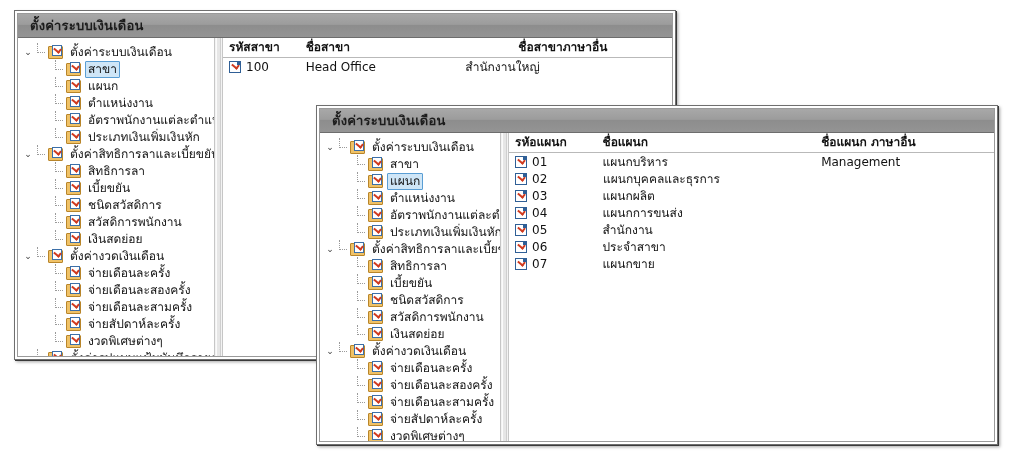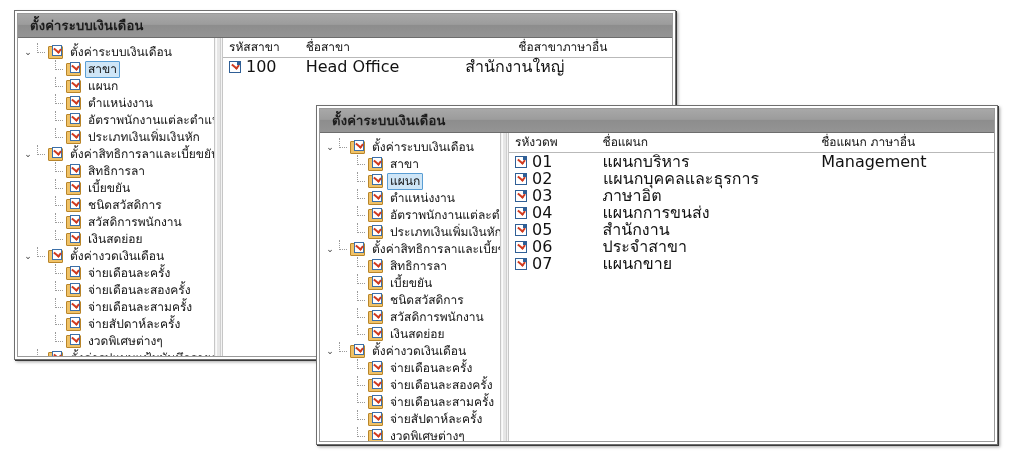--- a/index.html
+++ b/index.html
@@ -51,24 +51,24 @@
   
   .splitter{flex:0 0 7px;background:#f3f3f3;border-left:1px solid #c6c6c6;
             border-right:1px solid #c6c6c6;}
   .splitter .grip{width:3px;height:100%;margin:0 auto;background:#e6e6e6;
                   border-left:1px solid #fbfbfb;border-right:1px solid #cfcfcf;}
 
   
   .grid-pane{flex:1 1 auto;background:#fff;overflow:hidden;position:relative;}
   .grid-head{display:flex;height:18px;align-items:flex-end;
              border-bottom:1px solid #b9b9b9;padding:0 0 1px 0;}
-  .grid-head .th{font-size:12px;color:#111;font-weight:normal;padding-left:6px;
+  .grid-head .th{font-size:12px;color:#111;font-weight:bold;padding-left:6px;
                  box-sizing:border-box;white-space:nowrap;}
   .grid-row{display:flex;height:17px;align-items:center;}
-  .grid-row .td{font-size:16px;color:#111;padding-left:6px;box-sizing:border-box;
+  .grid-row .td{font-size:12px;color:#111;padding-left:6px;box-sizing:border-box;
                 white-space:nowrap;display:flex;align-items:center;}
   .cb{width:12px;height:12px;flex:0 0 12px;margin-right:5px;position:relative;
       background:#ffffff;border:1px solid #2f5f96;box-sizing:border-box;}
   .cb:before{content:"";position:absolute;left:2px;top:1px;width:5px;height:3px;
              border-right:2px solid #cf3b20;border-bottom:2px solid #cf3b20;
              transform:rotate(40deg);}
   .cb:after{content:"";position:absolute;right:-1px;top:-1px;width:4px;height:4px;
             background:#2f5f96;}
 
   
@@ -352,21 +352,21 @@
               <span class="ico ico-folder"></span>
               <span class="lbl">งวดพิเศษต่างๆ</span>
             </div>
           </div>
       </div>
       <div class="splitter">
         <div class="grip"></div>
       </div>
       <div class="grid-pane">
         <div class="grid-head">
-          <div class="th col-a">รหังวดพ</div>
+          <div class="th col-a">รหัอแผนก</div>
           <div class="th col-b">ชื่อแผนก</div>
           <div class="th col-c">ชื่อแผนก ภาษาอื่น</div>
         </div>
         <div>
             <div class="grid-row">
               <div class="td col-a">
                 <span class="cb"></span>
                 <span>01</span>
               </div>
               <div class="td col-b">แผนกบริหาร</div>
@@ -377,21 +377,21 @@
                 <span class="cb"></span>
                 <span>02</span>
               </div>
               <div class="td col-b">แผนกบุคคลและธุรการ</div>
             </div>
             <div class="grid-row">
               <div class="td col-a">
                 <span class="cb"></span>
                 <span>03</span>
               </div>
-              <div class="td col-b">ภาษาอิต</div>
+              <div class="td col-b">แผนกผลิต</div>
               <div class="td col-c"></div>
             </div>
             <div class="grid-row">
               <div class="td col-a">
                 <span class="cb"></span>
                 <span>04</span>
               </div>
               <div class="td col-b">แผนกการขนส่ง</div>
               <div class="td col-c"></div>
             </div>

